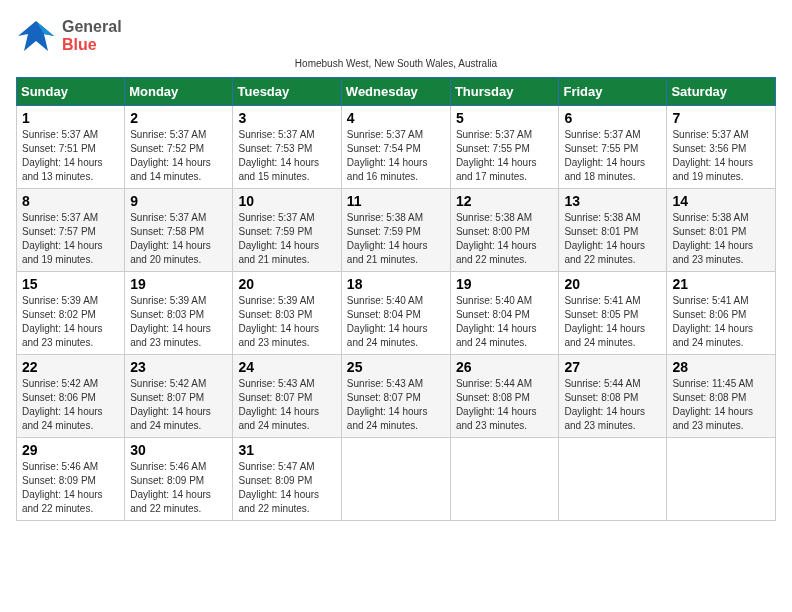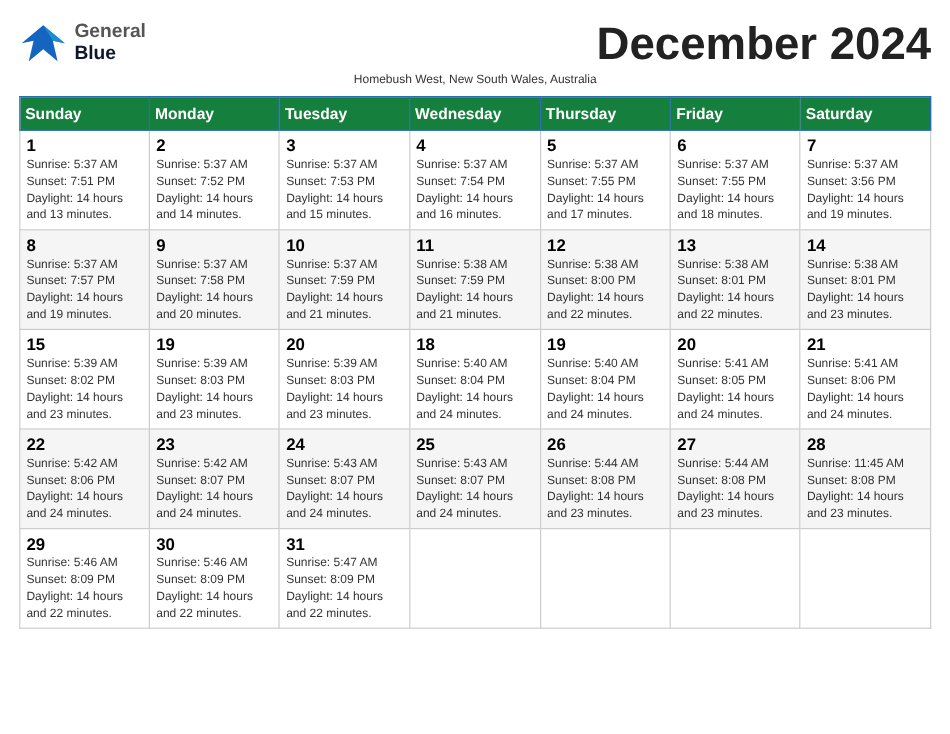--- a/index.html
+++ b/index.html
@@ -58,26 +58,23 @@
   <div style="display:flex; justify-content:space-between; align-items:flex-start; margin-bottom:2px;">
     <div style="display:flex; align-items:center; gap:6px;">
       <svg width="40" height="40" viewBox="0 0 40 40">
 
         <polygon points="20,5 38,20 28,18 32,35 20,25 8,35 12,18 2,20" fill="#1565c0"></polygon>
         <polygon points="20,5 38,20 28,18" fill="#1a8fd1"></polygon>
       </svg>
       <div>
         <div style="font-size:16px; font-weight:bold; color:#555; line-height:1.1;">
           <span>General</span><br>
-          <span style="color:#0f172a;">Blue</span>
+          <span style="color:#ef4444;">Blue</span>
         </div>
       </div>
-    </div>
-    <div>
-      <div style="font-size:38px; font-weight:bold; color:#222; text-align:right;">December 2024</div>
     </div>
   </div>
 
   <div style="text-align:center; font-size:10px; color:#333; margin-bottom:8px;">Homebush West, New South Wales, Australia</div>
 
   <table class="calendar-table">
     <thead>
       <tr>
         <th>Sunday</th>
         <th>Monday</th>

